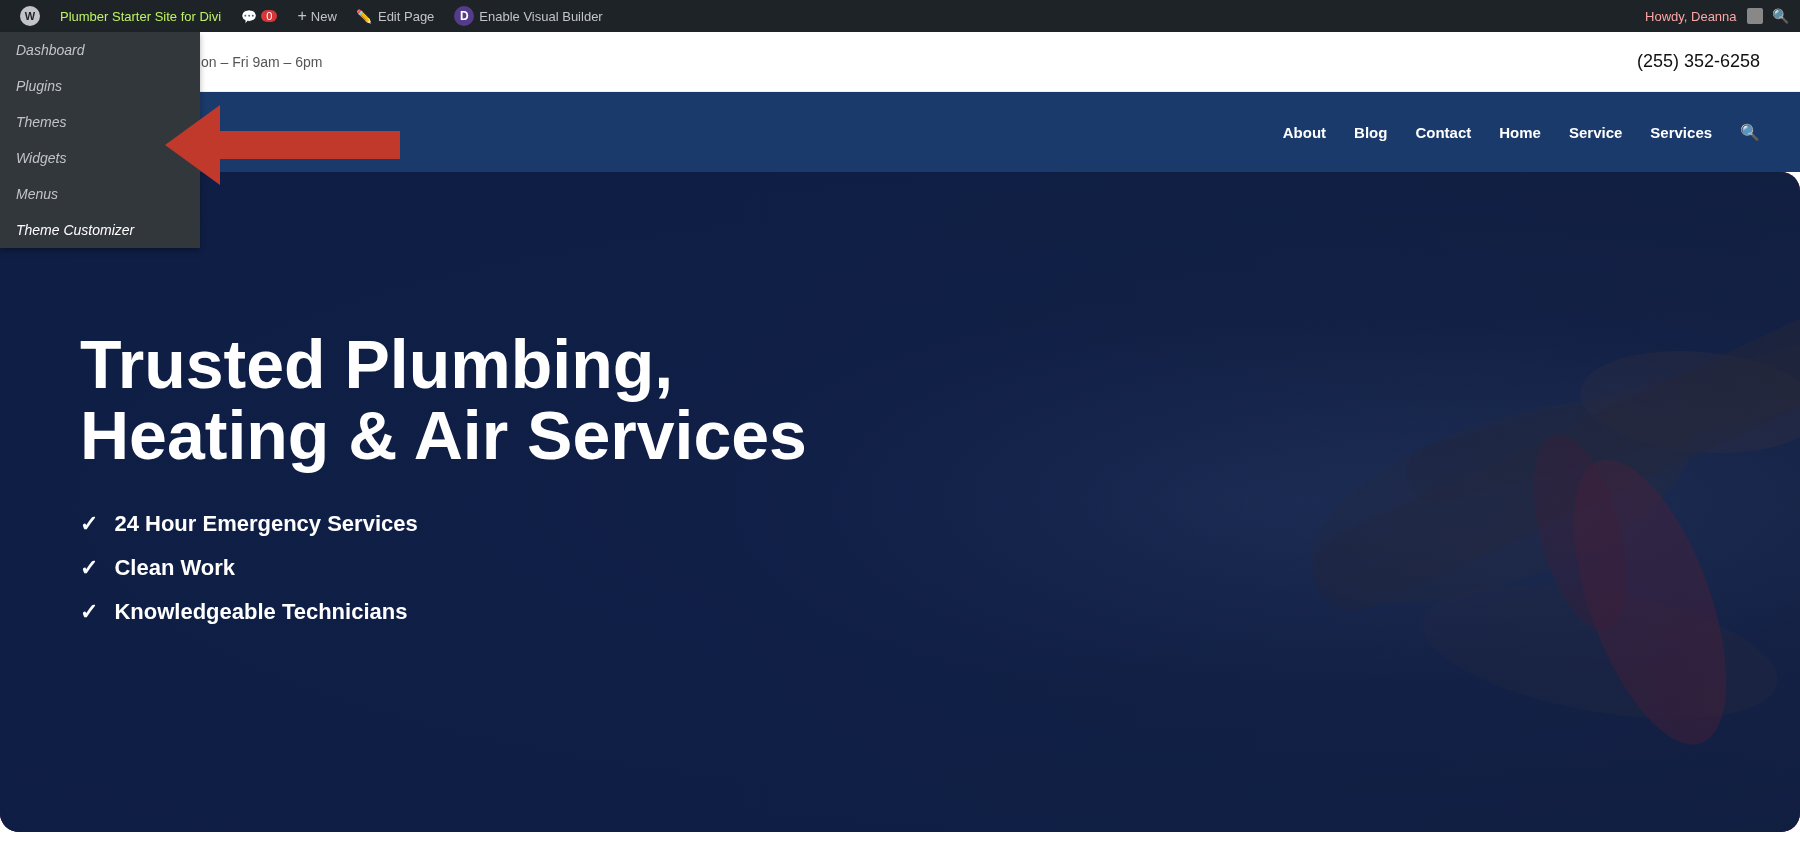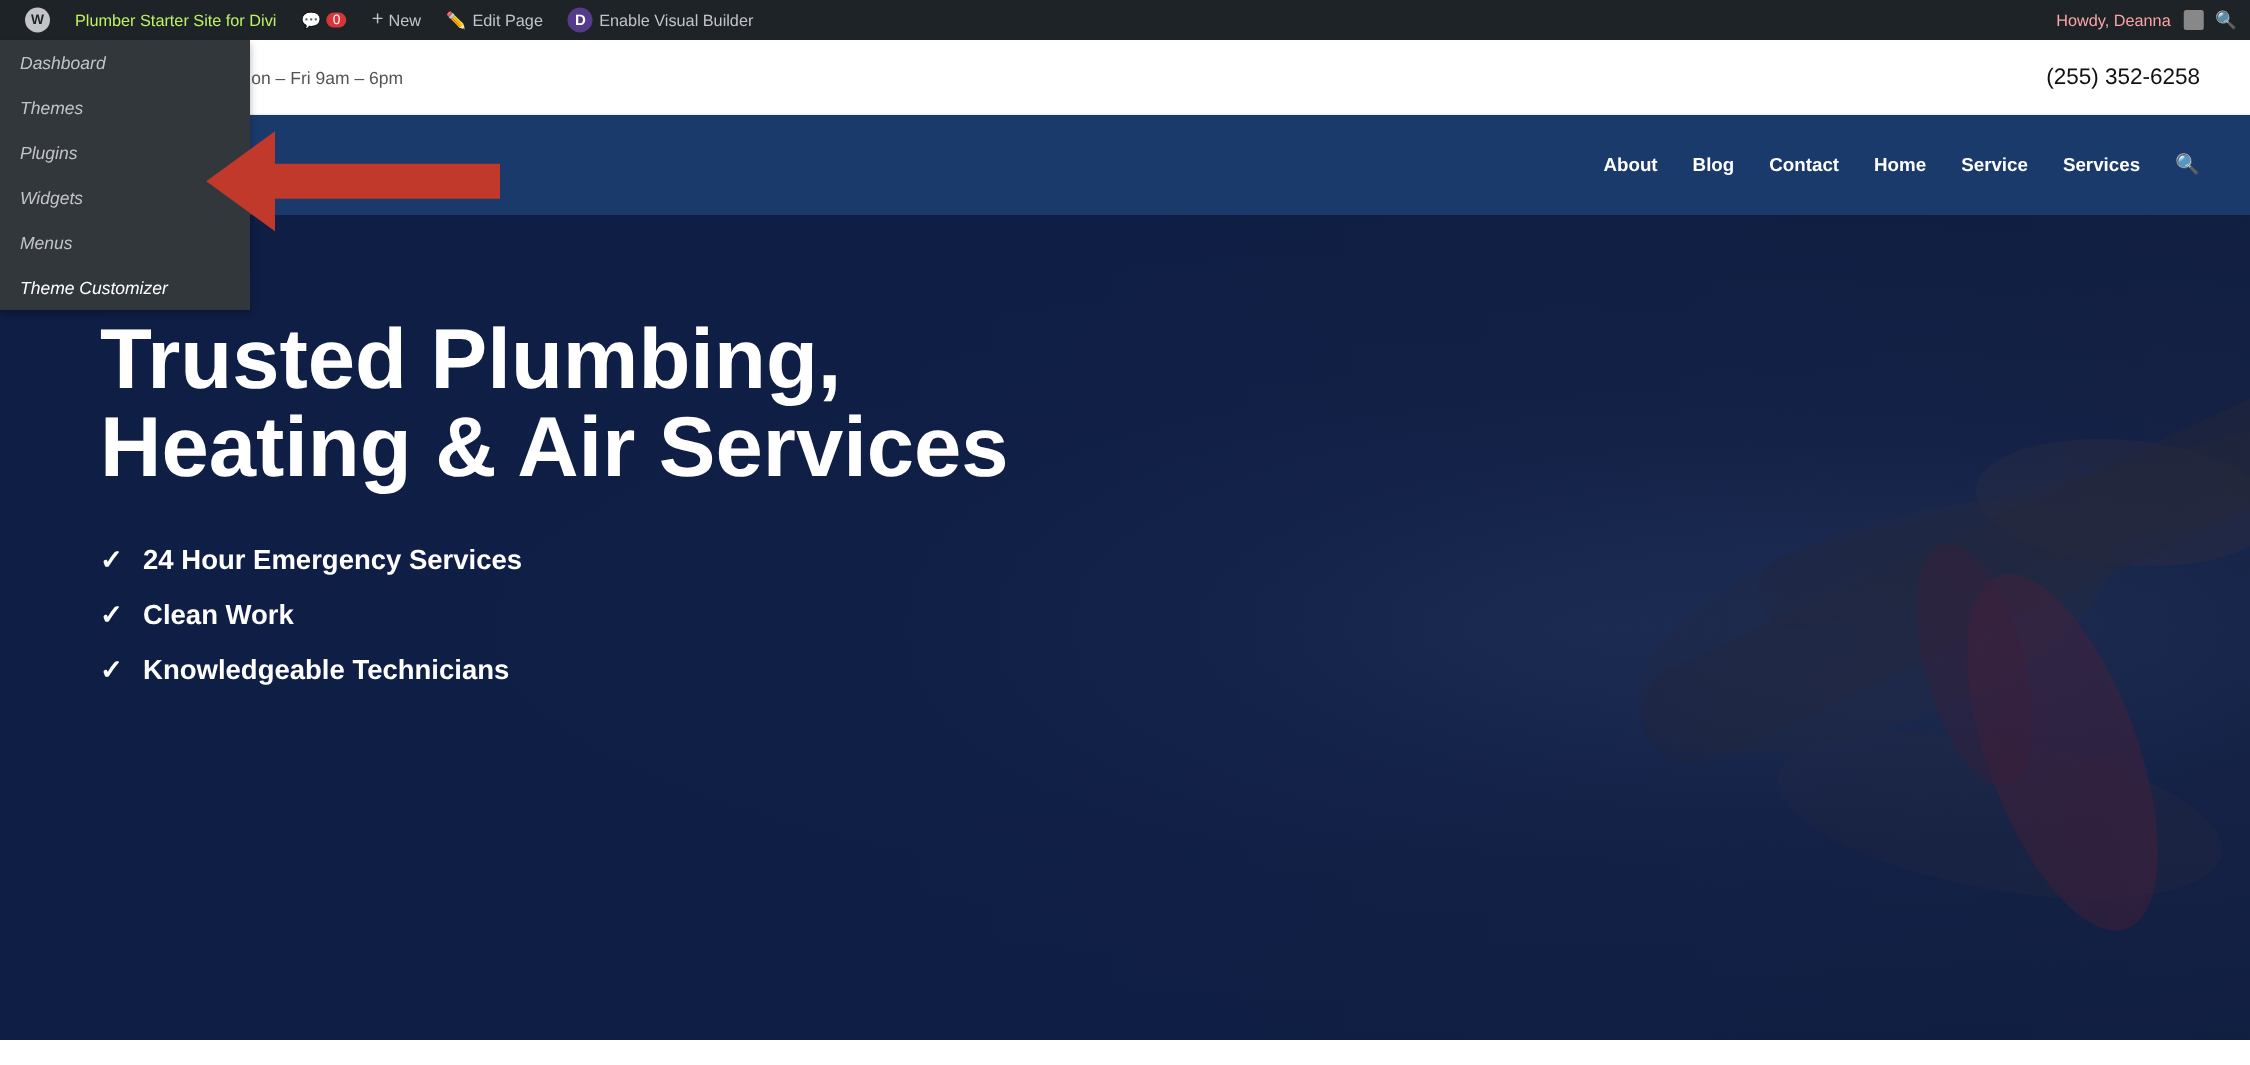--- a/index.html
+++ b/index.html
@@ -117,20 +117,22 @@
     }
     .nav-search-icon { color: white; font-size: 16px; cursor: pointer; }
 
     
     #hero {
       background: #be185d;
       min-height: 660px;
       position: relative;
       overflow: hidden;
       display: flex;
+      align-items: center;
+      border-radius: 19px;
     }
     .hero-bg {
       position: absolute;
       top: 0; left: 0; right: 0; bottom: 0;
       background: linear-gradient(to right, rgba(15,30,70,0.92) 40%, rgba(15,30,70,0.5) 100%);
       z-index: 1;
     }
     .hero-bg-image {
       position: absolute;
       top: 0; left: 0; right: 0; bottom: 0;
@@ -264,22 +266,22 @@
   </div>
   <div class="admin-bar-right">
     <span class="howdy-text">Howdy, Deanna</span>
     <div class="avatar-box"></div>
     <span class="search-admin-icon">🔍</span>
   </div>
 </div>
 
 <div id="dropdown-menu">
   <span class="dropdown-item">Dashboard</span>
+  <span class="dropdown-item">Plugins</span>
   <span class="dropdown-item">Themes</span>
-  <span class="dropdown-item">Plugins</span>
   <span class="dropdown-item">Widgets</span>
   <span class="dropdown-item">Menus</span>
   <span class="dropdown-item active">Theme Customizer</span>
 </div>
 
 <div class="arrow-indicator">
   <div class="red-arrow">
     <div class="arrow-head"></div>
     <div class="arrow-body"></div>
   </div>

